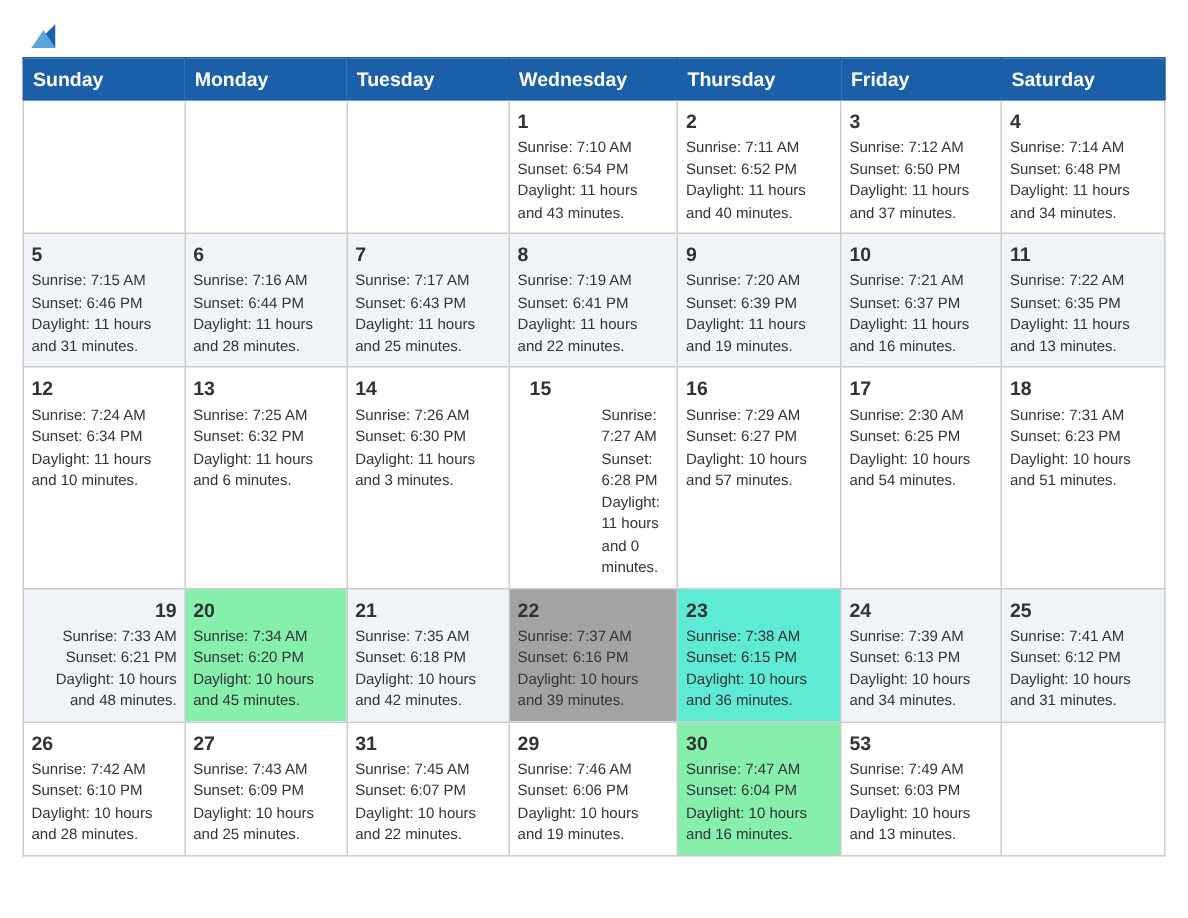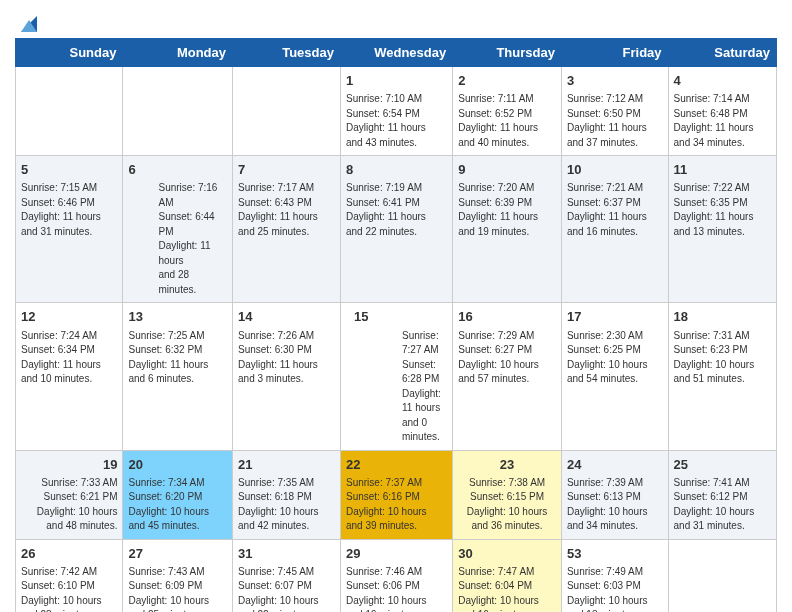--- a/index.html
+++ b/index.html
@@ -59,21 +59,21 @@
       margin-top: 2px;
     }
     .calendar {
       width: 100%;
       border-collapse: collapse;
       border: 1px solid #ccc;
     }
     .calendar th {
       background-color: #1a5fa8;
       color: #fff;
-      text-align: right;
+      text-align: left;
       padding: 6px 6px;
       font-size: 13px;
       font-weight: bold;
       border: 1px solid #1a5fa8;
     }
     .calendar td {
       vertical-align: top;
       padding: 5px 5px;
       font-size: 10.5px;
       color: #333;
@@ -179,21 +179,21 @@
         <tr>
           <td style="background: rgb(240, 244, 248);">
             <span class="day-num">5</span>
             <div class="day-info" style="white-space: pre-line;">Sunrise: 7:15 AM
 Sunset: 6:46 PM
 Daylight: 11 hours
 and 31 minutes.</div>
           </td>
           <td style="background: rgb(240, 244, 248);">
             <span class="day-num">6</span>
-            <div class="day-info" style="white-space: pre-line; margin-left: 30px;">Sunrise: 7:16 AM
+            <div class="day-info" style="white-space: pre-line;">Sunrise: 7:16 AM
 Sunset: 6:44 PM
 Daylight: 11 hours
 and 28 minutes.</div>
           </td>
           <td style="background: rgb(240, 244, 248);">
             <span class="day-num">7</span>
             <div class="day-info" style="white-space: pre-line;">Sunrise: 7:17 AM
 Sunset: 6:43 PM
 Daylight: 11 hours
 and 25 minutes.</div>
@@ -279,42 +279,42 @@
           </td>
         </tr>
         <tr>
           <td style="background: rgb(240, 244, 248); text-align: right;">
             <span class="day-num">19</span>
             <div class="day-info" style="white-space: pre-line;">Sunrise: 7:33 AM
 Sunset: 6:21 PM
 Daylight: 10 hours
 and 48 minutes.</div>
           </td>
-          <td style="background: #7dd3fc;">
+          <td style="background: #86efac;">
             <span class="day-num">20</span>
             <div class="day-info" style="white-space: pre-line;">Sunrise: 7:34 AM
 Sunset: 6:20 PM
 Daylight: 10 hours
 and 45 minutes.</div>
           </td>
           <td style="background: rgb(240, 244, 248);">
             <span class="day-num">21</span>
             <div class="day-info" style="white-space: pre-line;">Sunrise: 7:35 AM
 Sunset: 6:18 PM
 Daylight: 10 hours
 and 42 minutes.</div>
           </td>
-          <td style="background: #eab308;">
+          <td style="background: #a3a3a3;">
             <span class="day-num">22</span>
             <div class="day-info" style="white-space: pre-line;">Sunrise: 7:37 AM
 Sunset: 6:16 PM
 Daylight: 10 hours
 and 39 minutes.</div>
           </td>
-          <td style="background: #fef9c3; text-align: center;">
+          <td style="background: #5eead4;">
             <span class="day-num">23</span>
             <div class="day-info" style="white-space: pre-line;">Sunrise: 7:38 AM
 Sunset: 6:15 PM
 Daylight: 10 hours
 and 36 minutes.</div>
           </td>
           <td style="background: rgb(240, 244, 248);">
             <span class="day-num">24</span>
             <div class="day-info" style="white-space: pre-line;">Sunrise: 7:39 AM
 Sunset: 6:13 PM
@@ -351,21 +351,21 @@
 Daylight: 10 hours
 and 22 minutes.</div>
           </td>
           <td style="background: rgb(255, 255, 255);">
             <span class="day-num">29</span>
             <div class="day-info" style="white-space: pre-line;">Sunrise: 7:46 AM
 Sunset: 6:06 PM
 Daylight: 10 hours
 and 19 minutes.</div>
           </td>
-          <td style="background: #fef9c3; margin-top: 40px;">
+          <td style="background: #86efac; margin-top: 40px;">
             <span class="day-num">30</span>
             <div class="day-info" style="white-space: pre-line;">Sunrise: 7:47 AM
 Sunset: 6:04 PM
 Daylight: 10 hours
 and 16 minutes.</div>
           </td>
           <td style="background: rgb(255, 255, 255);">
             <span class="day-num">53</span>
             <div class="day-info" style="white-space: pre-line;">Sunrise: 7:49 AM
 Sunset: 6:03 PM

